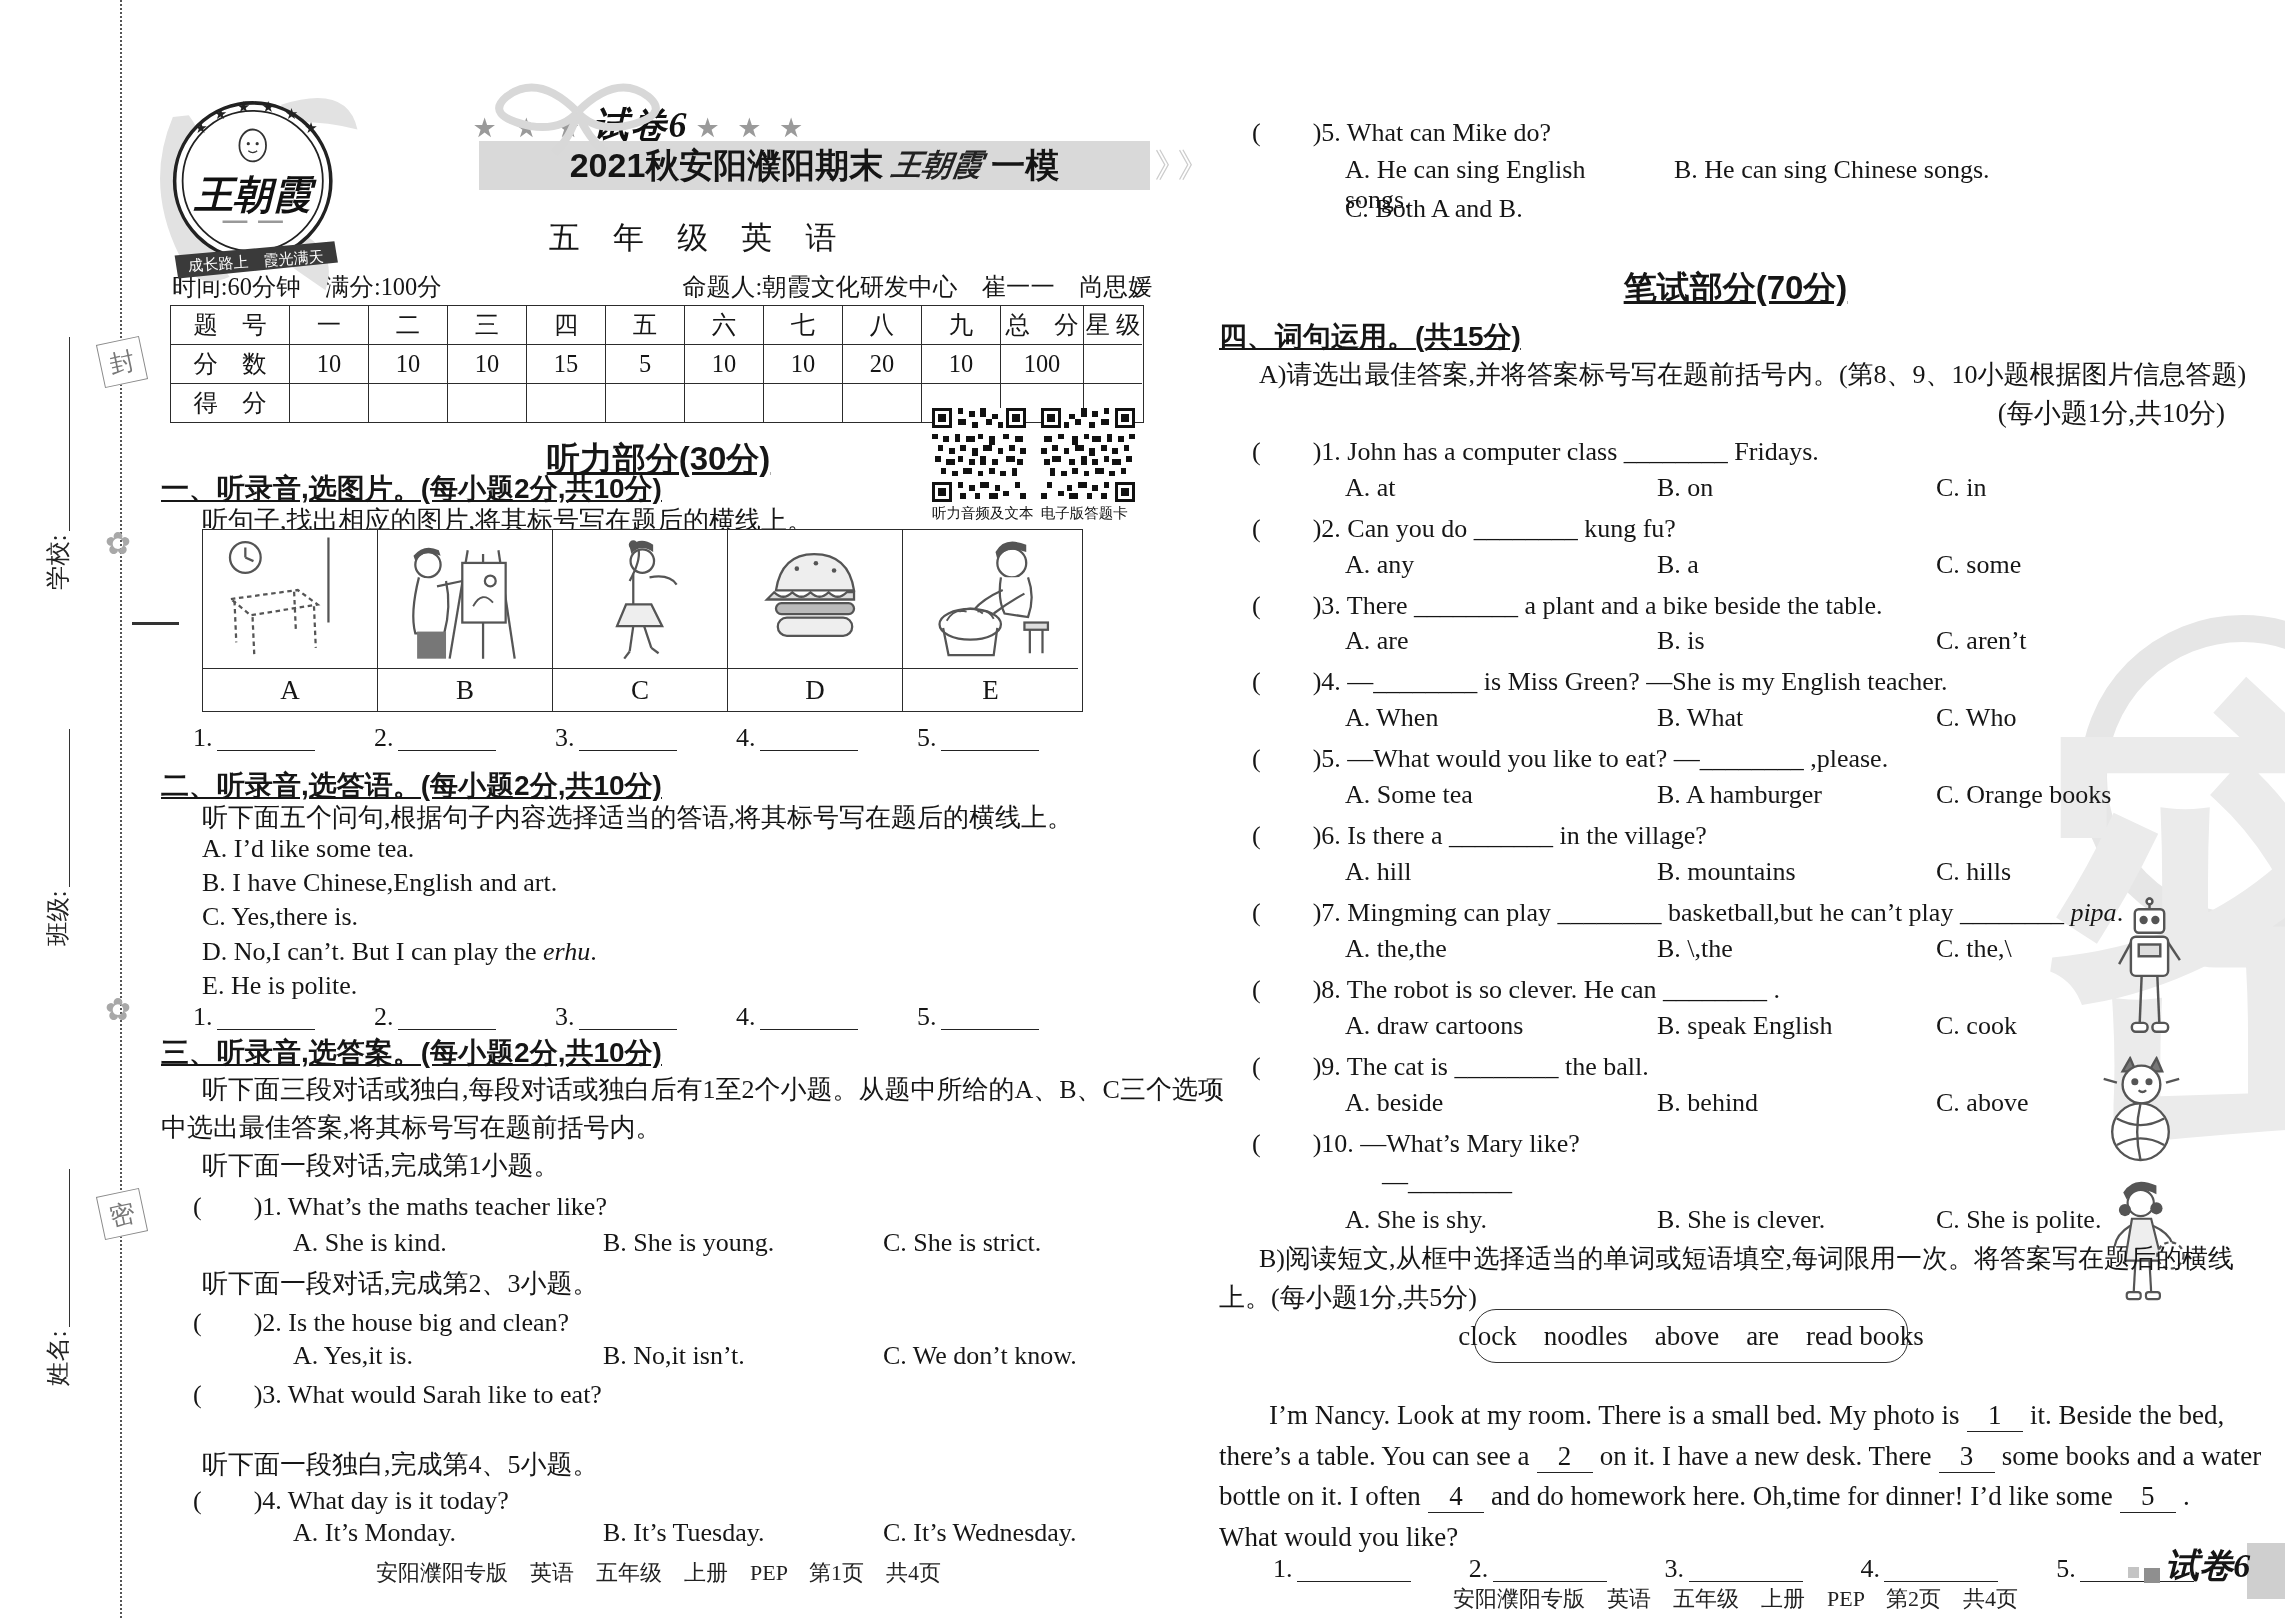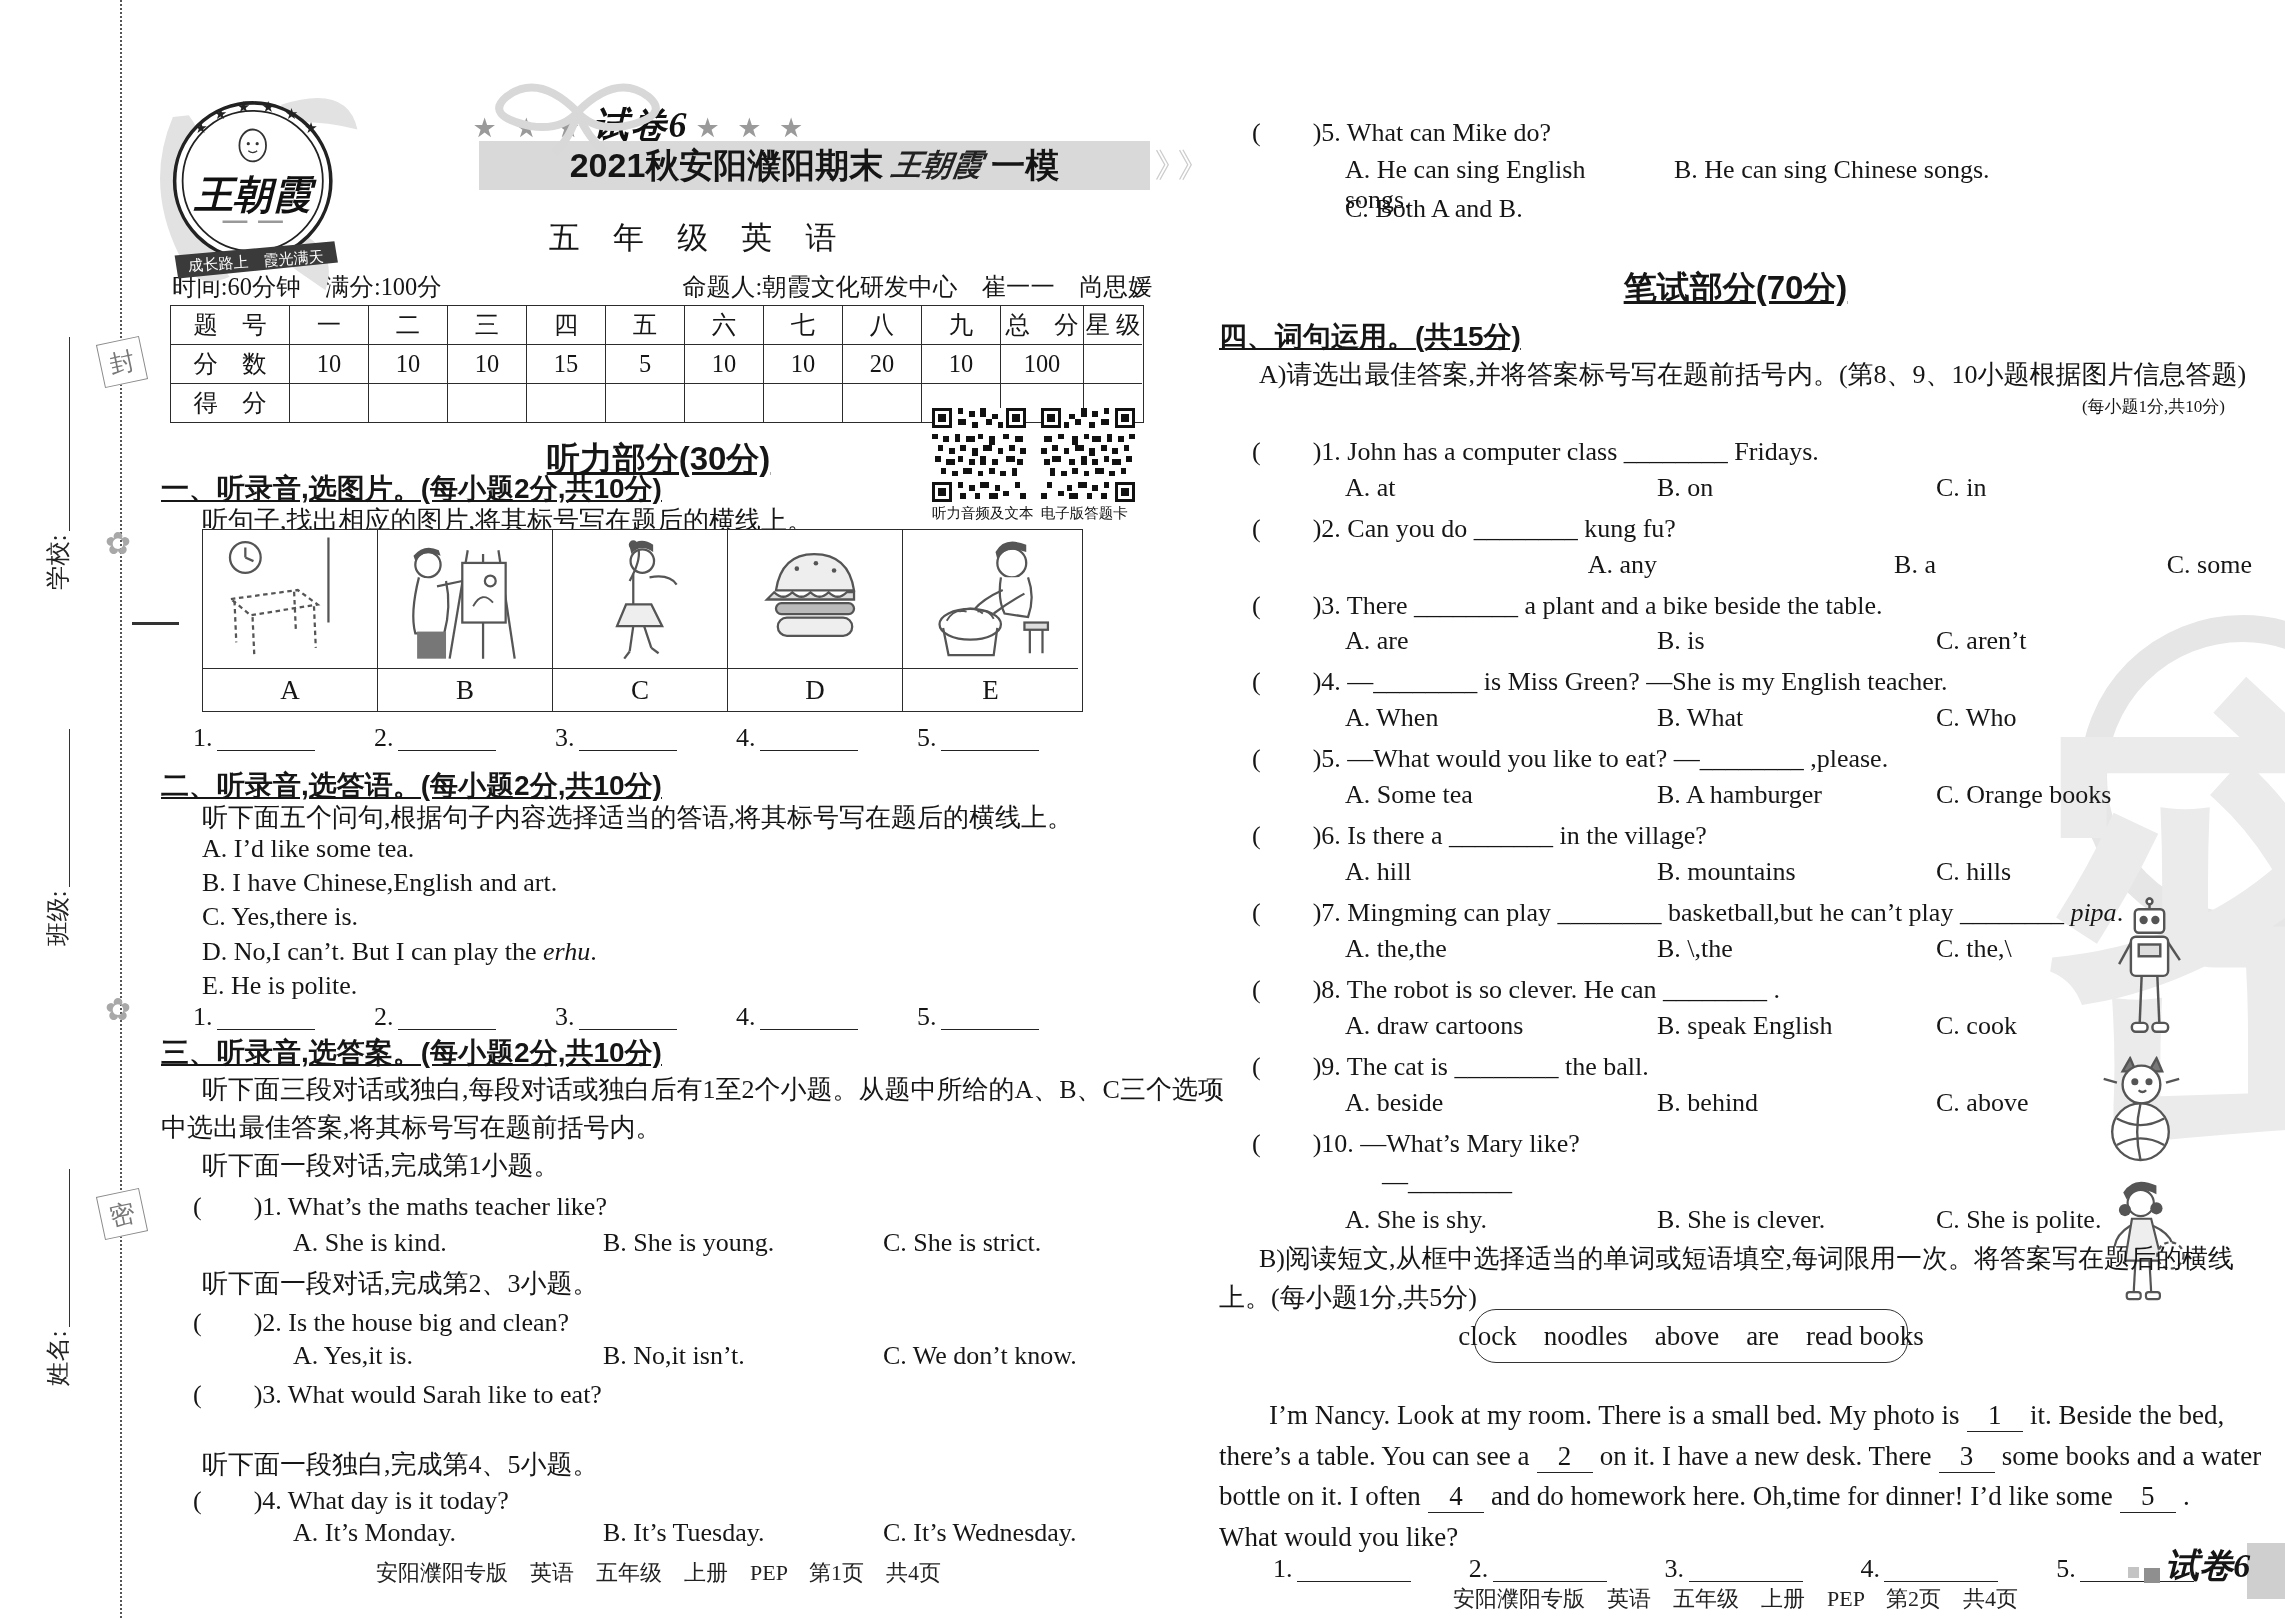--- a/index.html
+++ b/index.html
@@ -74,21 +74,21 @@
   .pic-cell.last{border-right:none;}
   .letter-cell{height:42px;line-height:42px;text-align:center;font-size:27px;border-right:0.9px solid #2c2c2c;}
   .letter-cell.last{border-right:none;}
   .blank-row{left:32px;right:0;display:flex;font-size:26px;}
   .blank-row .bi{width:181px;}
   .blank-row .ul{display:inline-block;width:98px;border-bottom:1.8px solid #222;height:1em;vertical-align:-4.5px;margin-left:4.5px;}
   .opt-list-item{left:41px;font-size:26px;}
   .it{font-style:italic;}
   .footer{left:0;right:0;text-align:center;font-size:22px;color:#222;}
   
-  .note-right{left:0;right:27px;text-align:right;font-size:17px;}
+  .note-right{left:0;right:27px;text-align:right;font-size:27px;}
   .wordbox{left:255px;top:1228px;width:432px;height:52px;border:1.8px solid #333;border-radius:22px;
     display:flex;align-items:center;justify-content:center;font-size:27px;}
   .pline{left:0;font-size:27px;}
   .nb{display:inline-block;min-width:56px;border-bottom:1.8px solid #222;text-align:center;margin:0 7.2px;}
   .blank-row-b{left:54px;right:0;display:flex;font-size:26px;}
   .blank-row-b .bi{width:206px;}
   .blank-row-b .ul{display:inline-block;width:114px;border-bottom:1.8px solid #222;height:1em;vertical-align:-4.5px;margin-left:4.5px;}
   .margin-art{position:absolute;z-index:1;}
   
   .corner{position:absolute;left:2128px;top:1549px;z-index:2;display:flex;align-items:flex-end;gap:5.4px;}
@@ -552,21 +552,21 @@
   <div class="abs note-right nowrap" style="top:314px;">(每小题1分,共10分)</div>
 
   <div class="abs qline nowrap" style="top:353px;left:33px;">(　　)1. John has a computer class ________ Fridays.</div>
   <div class="abs optrow" style="top:392px;">
     <span class="oa">A. at</span>
     <span class="ob">B. on</span>
     <span class="oc">C. in</span>
   </div>
 
   <div class="abs qline nowrap" style="top:430px;left:33px;">(　　)2. Can you do ________ kung fu?</div>
-  <div class="abs optrow" style="top:469px;text-align:right;">
+  <div class="abs optrow" style="top:469px;">
     <span class="oa">A. any</span>
     <span class="ob">B. a</span>
     <span class="oc">C. some</span>
   </div>
 
   <div class="abs qline nowrap" style="top:507px;left:33px;">(　　)3. There ________ a plant and a bike beside the table.</div>
   <div class="abs optrow" style="top:545px;">
     <span class="oa">A. are</span>
     <span class="ob">B. is</span>
     <span class="oc">C. aren’t</span>

